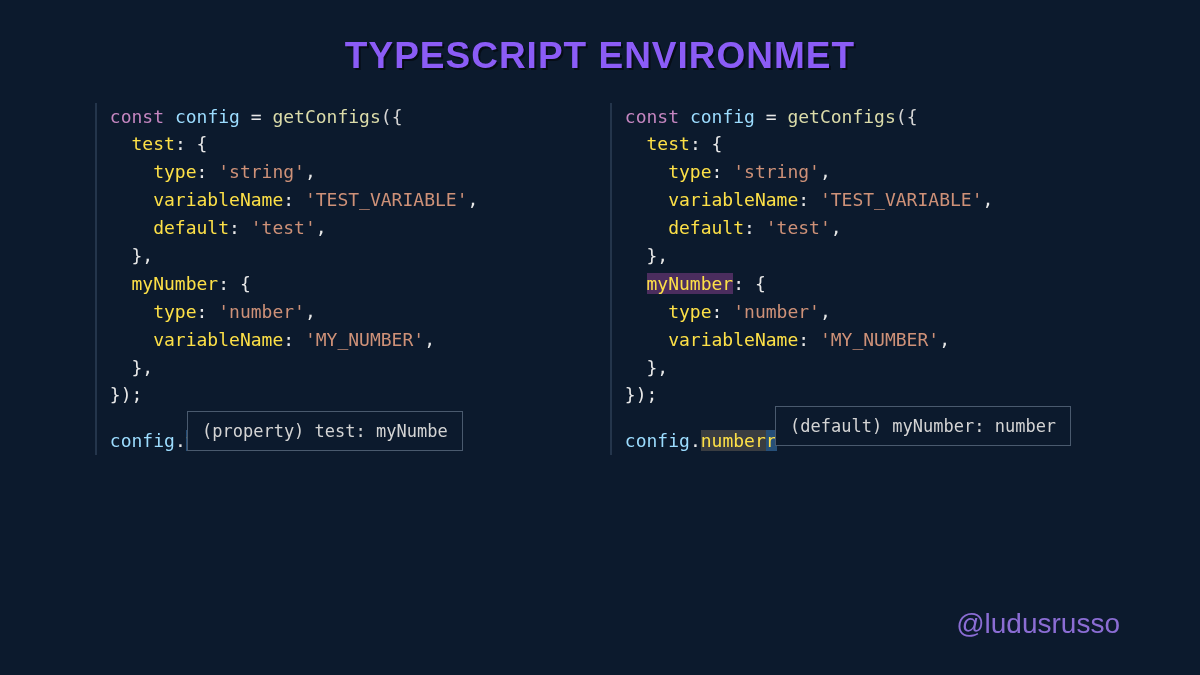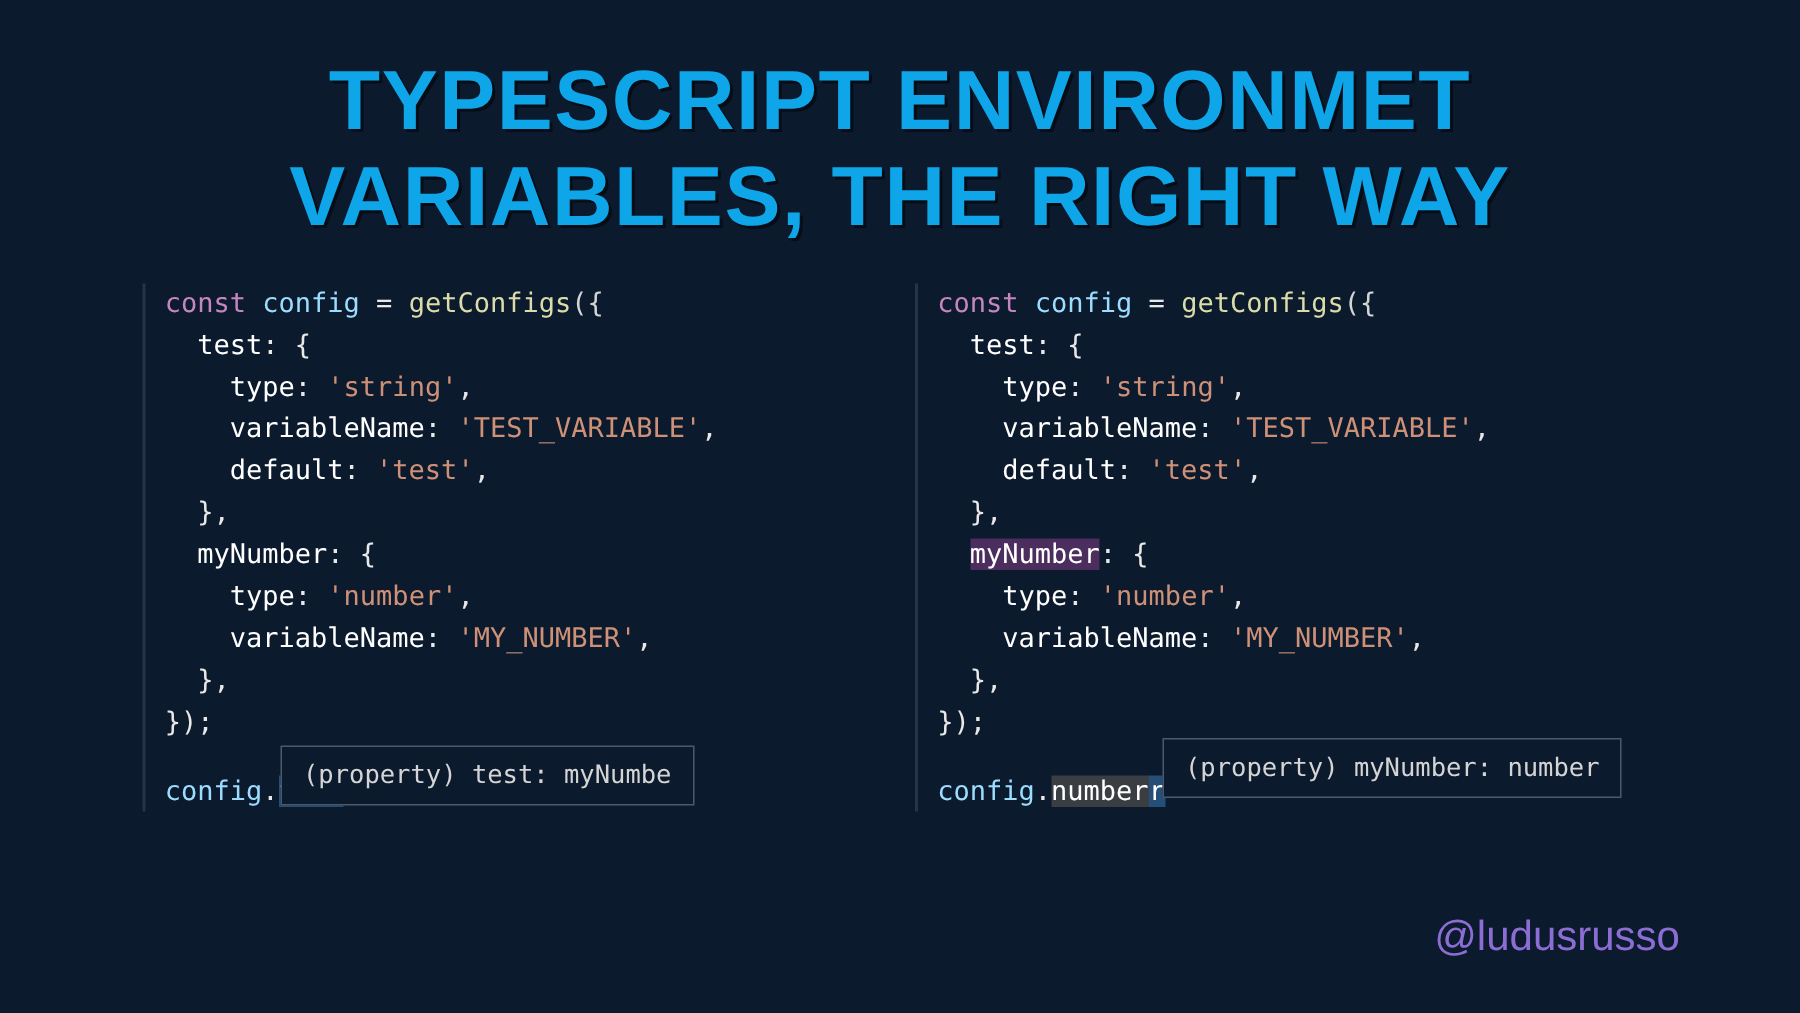--- a/index.html
+++ b/index.html
@@ -14,22 +14,22 @@
       font-family: 'Menlo', 'Consolas', monospace;
       overflow: hidden;
       position: relative;
     }
     .title {
       text-align: center;
       padding-top: 35px;
       padding-bottom: 25px;
     }
     .title h1 {
-      color: #0ea5e9;
-      font-size: 56px;
+      color: #8b5cf6;
+      font-size: 37px;
       font-weight: 900;
       letter-spacing: 1px;
       line-height: 1.15;
       text-shadow: 2px 2px 0px rgba(0,0,0,0.5);
       font-family: Arial, sans-serif;
     }
     .code-container {
       display: flex;
       justify-content: flex-start;
       padding: 0 95px;
@@ -43,21 +43,21 @@
       line-height: 1.55;
       position: relative;
     }
     .code-line {
       white-space: pre;
       color: #d4d4d4;
     }
     .kw { color: #c586c0; }
     .var { color: #9cdcfe; }
     .fn { color: #dcdcaa; }
-    .prop { color: #ffffff; }
+    .prop { color: #fde047; }
     .str { color: #ce9178; margin-top: 40px; }
     .punc { color: #d4d4d4; }
     .white { color: #e8e8e8; }
     .highlight-blue {
       background: #264f78;
     }
     .highlight-purple {
       background: #4b2d5e;
     }
     .highlight-grey {
@@ -97,21 +97,20 @@
       font-family: Arial, sans-serif;
       margin-left: 11px;
     }
   </style>
 </head>
 <body>
 
 <div class="title">
   <h1>
     <span>TYPESCRIPT ENVIRONMET</span><br>
-    <span>VARIABLES, THE RIGHT WAY</span>
   </h1>
 </div>
 
 <div class="code-container">
 
   <div class="code-block">
     <div class="code-line"> <span class="kw">const</span> <span class="var">config</span><span class="white"> = </span><span class="fn">getConfigs</span><span class="punc">({</span></div>
     <div class="code-line">   <span class="prop">test</span><span class="white">: {</span></div>
     <div class="code-line">     <span class="prop">type</span><span class="white">: </span><span class="str">'string'</span><span class="white">,</span></div>
     <div class="code-line">     <span class="prop">variableName</span><span class="white">: </span><span class="str">'TEST_VARIABLE'</span><span class="white">,</span></div>
@@ -137,21 +136,21 @@
     <div class="code-line">     <span class="prop">variableName</span><span class="white">: </span><span class="str">'TEST_VARIABLE'</span><span class="white">,</span></div>
     <div class="code-line">     <span class="prop">default</span><span class="white">: </span><span class="str">'test'</span><span class="white">,</span></div>
     <div class="code-line">   <span class="white">},</span></div>
     <div class="code-line">   <span class="prop highlight-purple">myNumber</span><span class="white">: {</span></div>
     <div class="code-line">     <span class="prop">type</span><span class="white">: </span><span class="str">'number'</span><span class="white">,</span></div>
     <div class="code-line">     <span class="prop">variableName</span><span class="white">: </span><span class="str">'MY_NUMBER'</span><span class="white">,</span></div>
     <div class="code-line">   <span class="white">},</span></div>
     <div class="code-line"> <span class="white">});</span></div>
 
     <div class="tooltip tooltip-right">
-      <span>(property) myNumber: number</span>
+      <span>(default) myNumber: number</span>
     </div>
 
     <div class="code-line config-line"> <span class="var">config</span><span class="white">.</span><span class="prop highlight-grey">number</span><span class="prop highlight-blue">r</span></div>
   </div>
 
 </div>
 
 <div class="handle">
   <span>@ludusrusso</span>
 </div>

